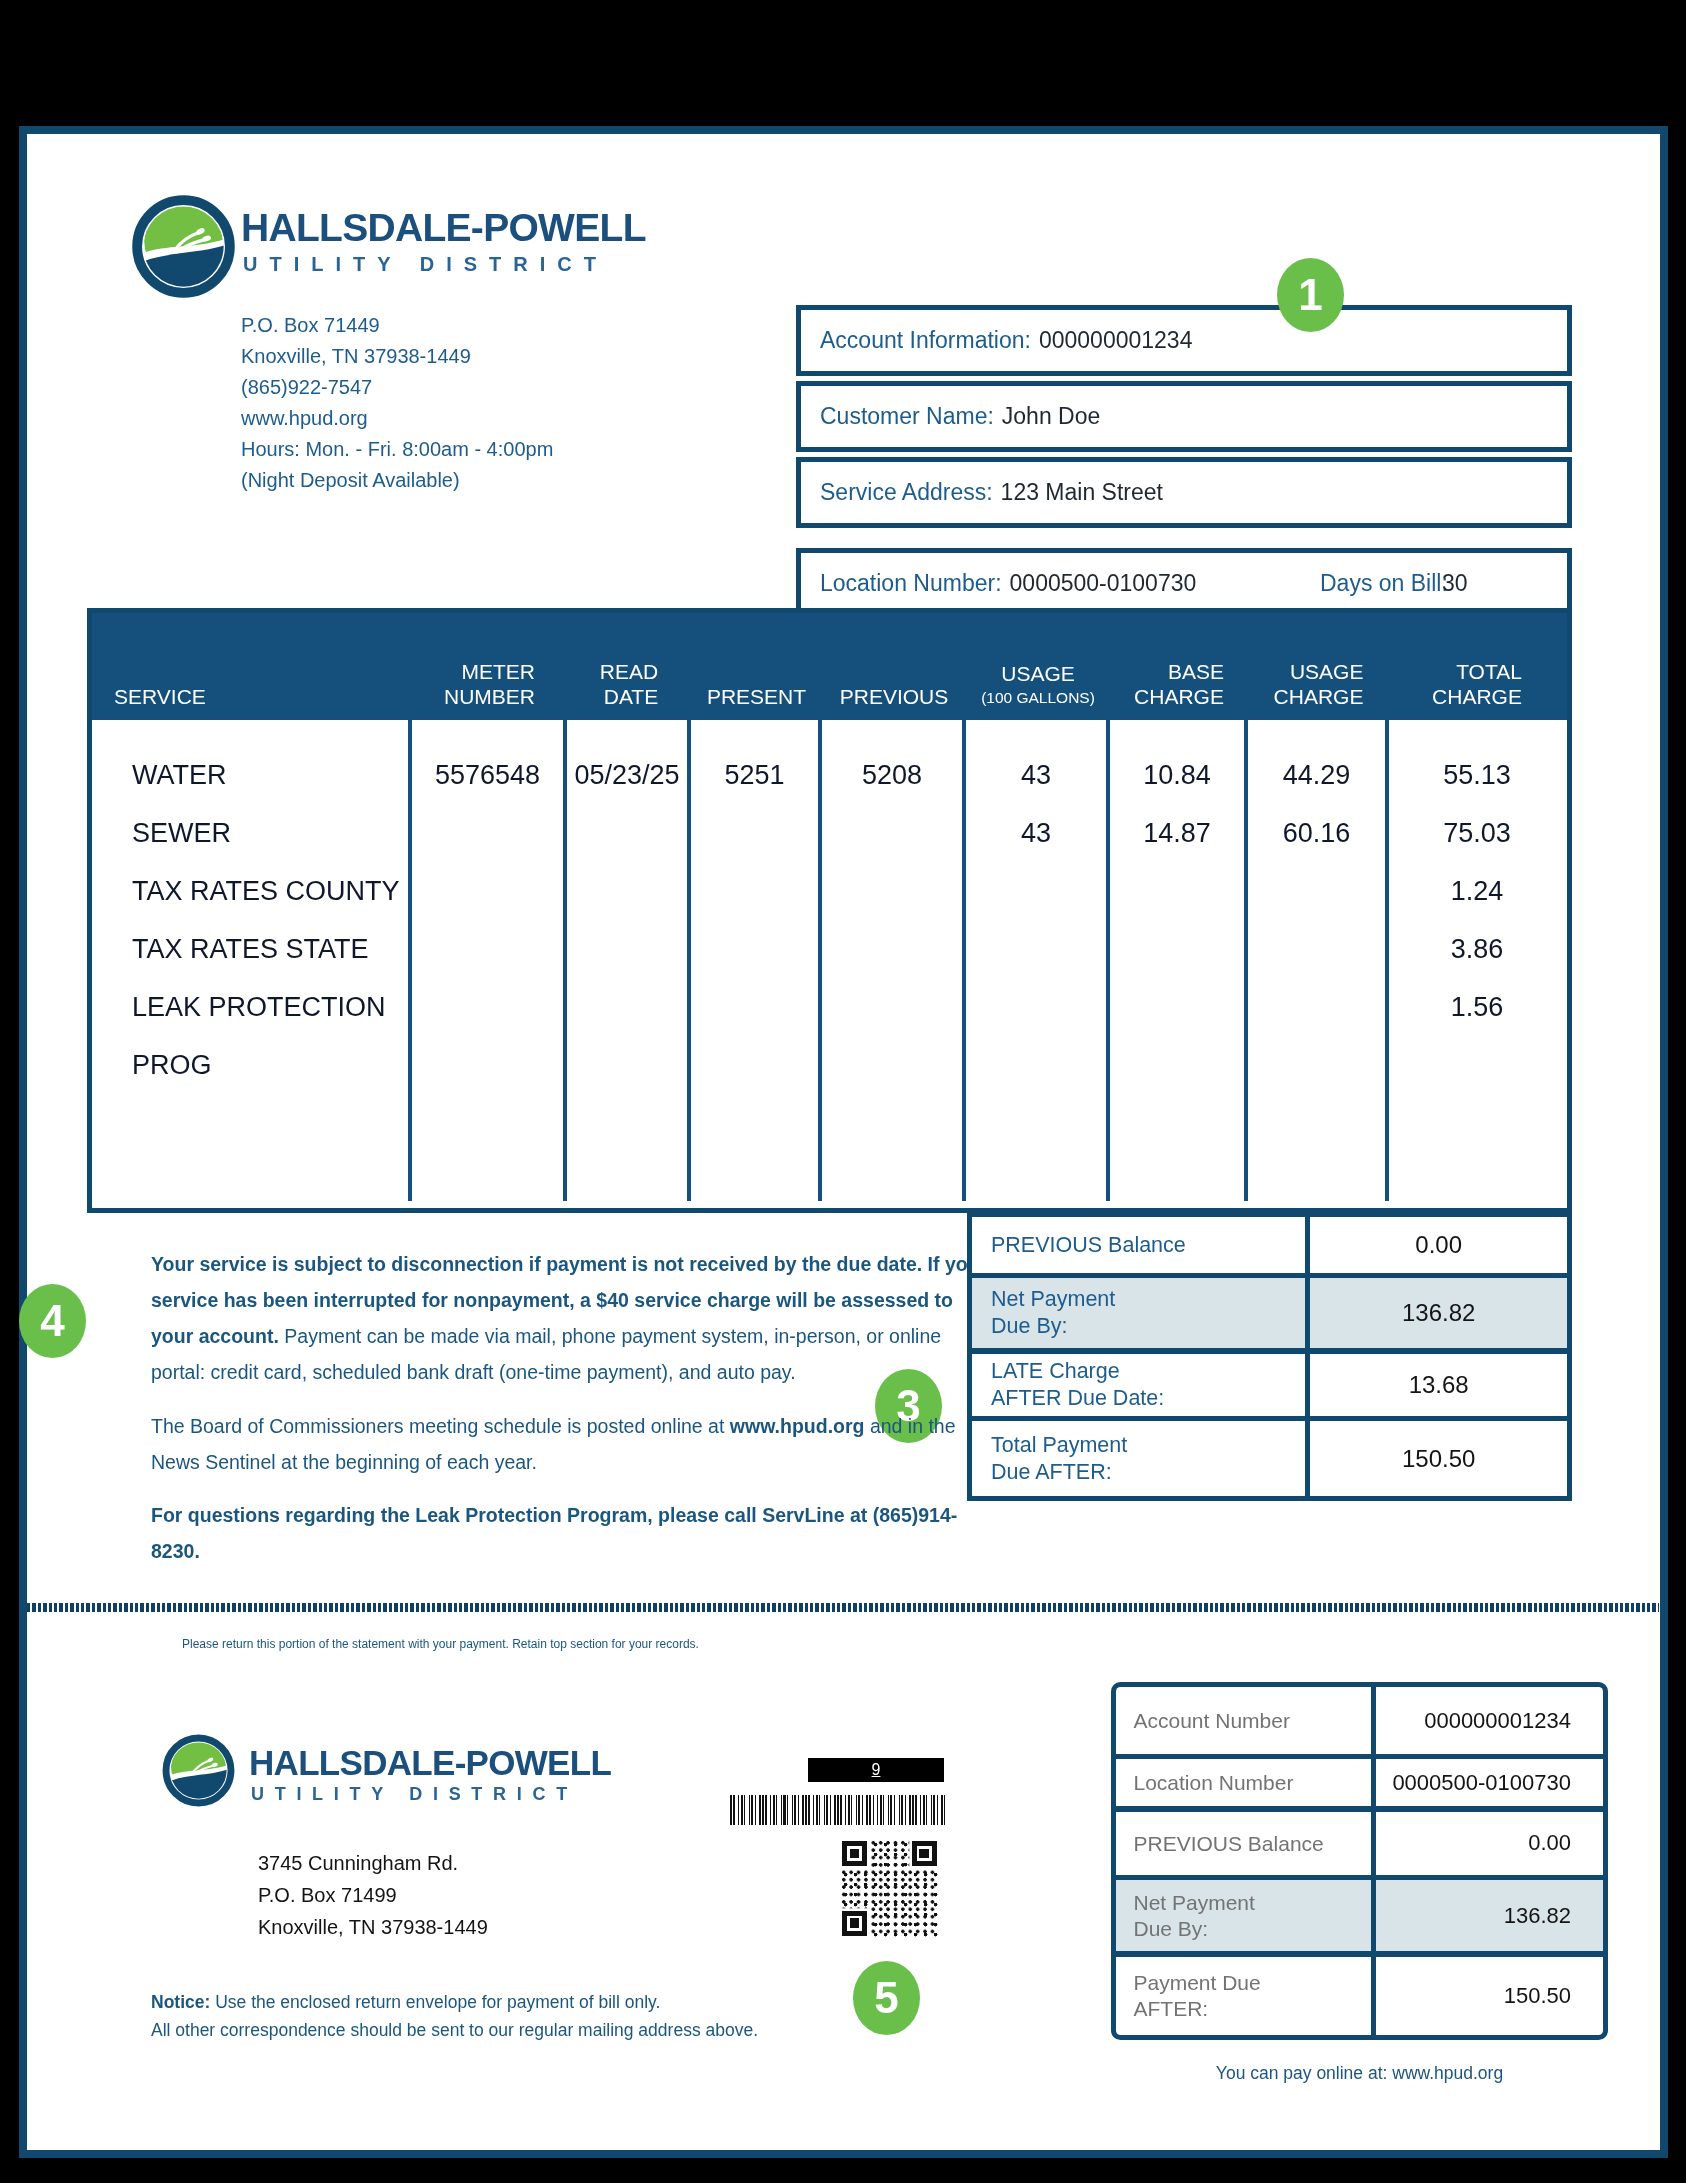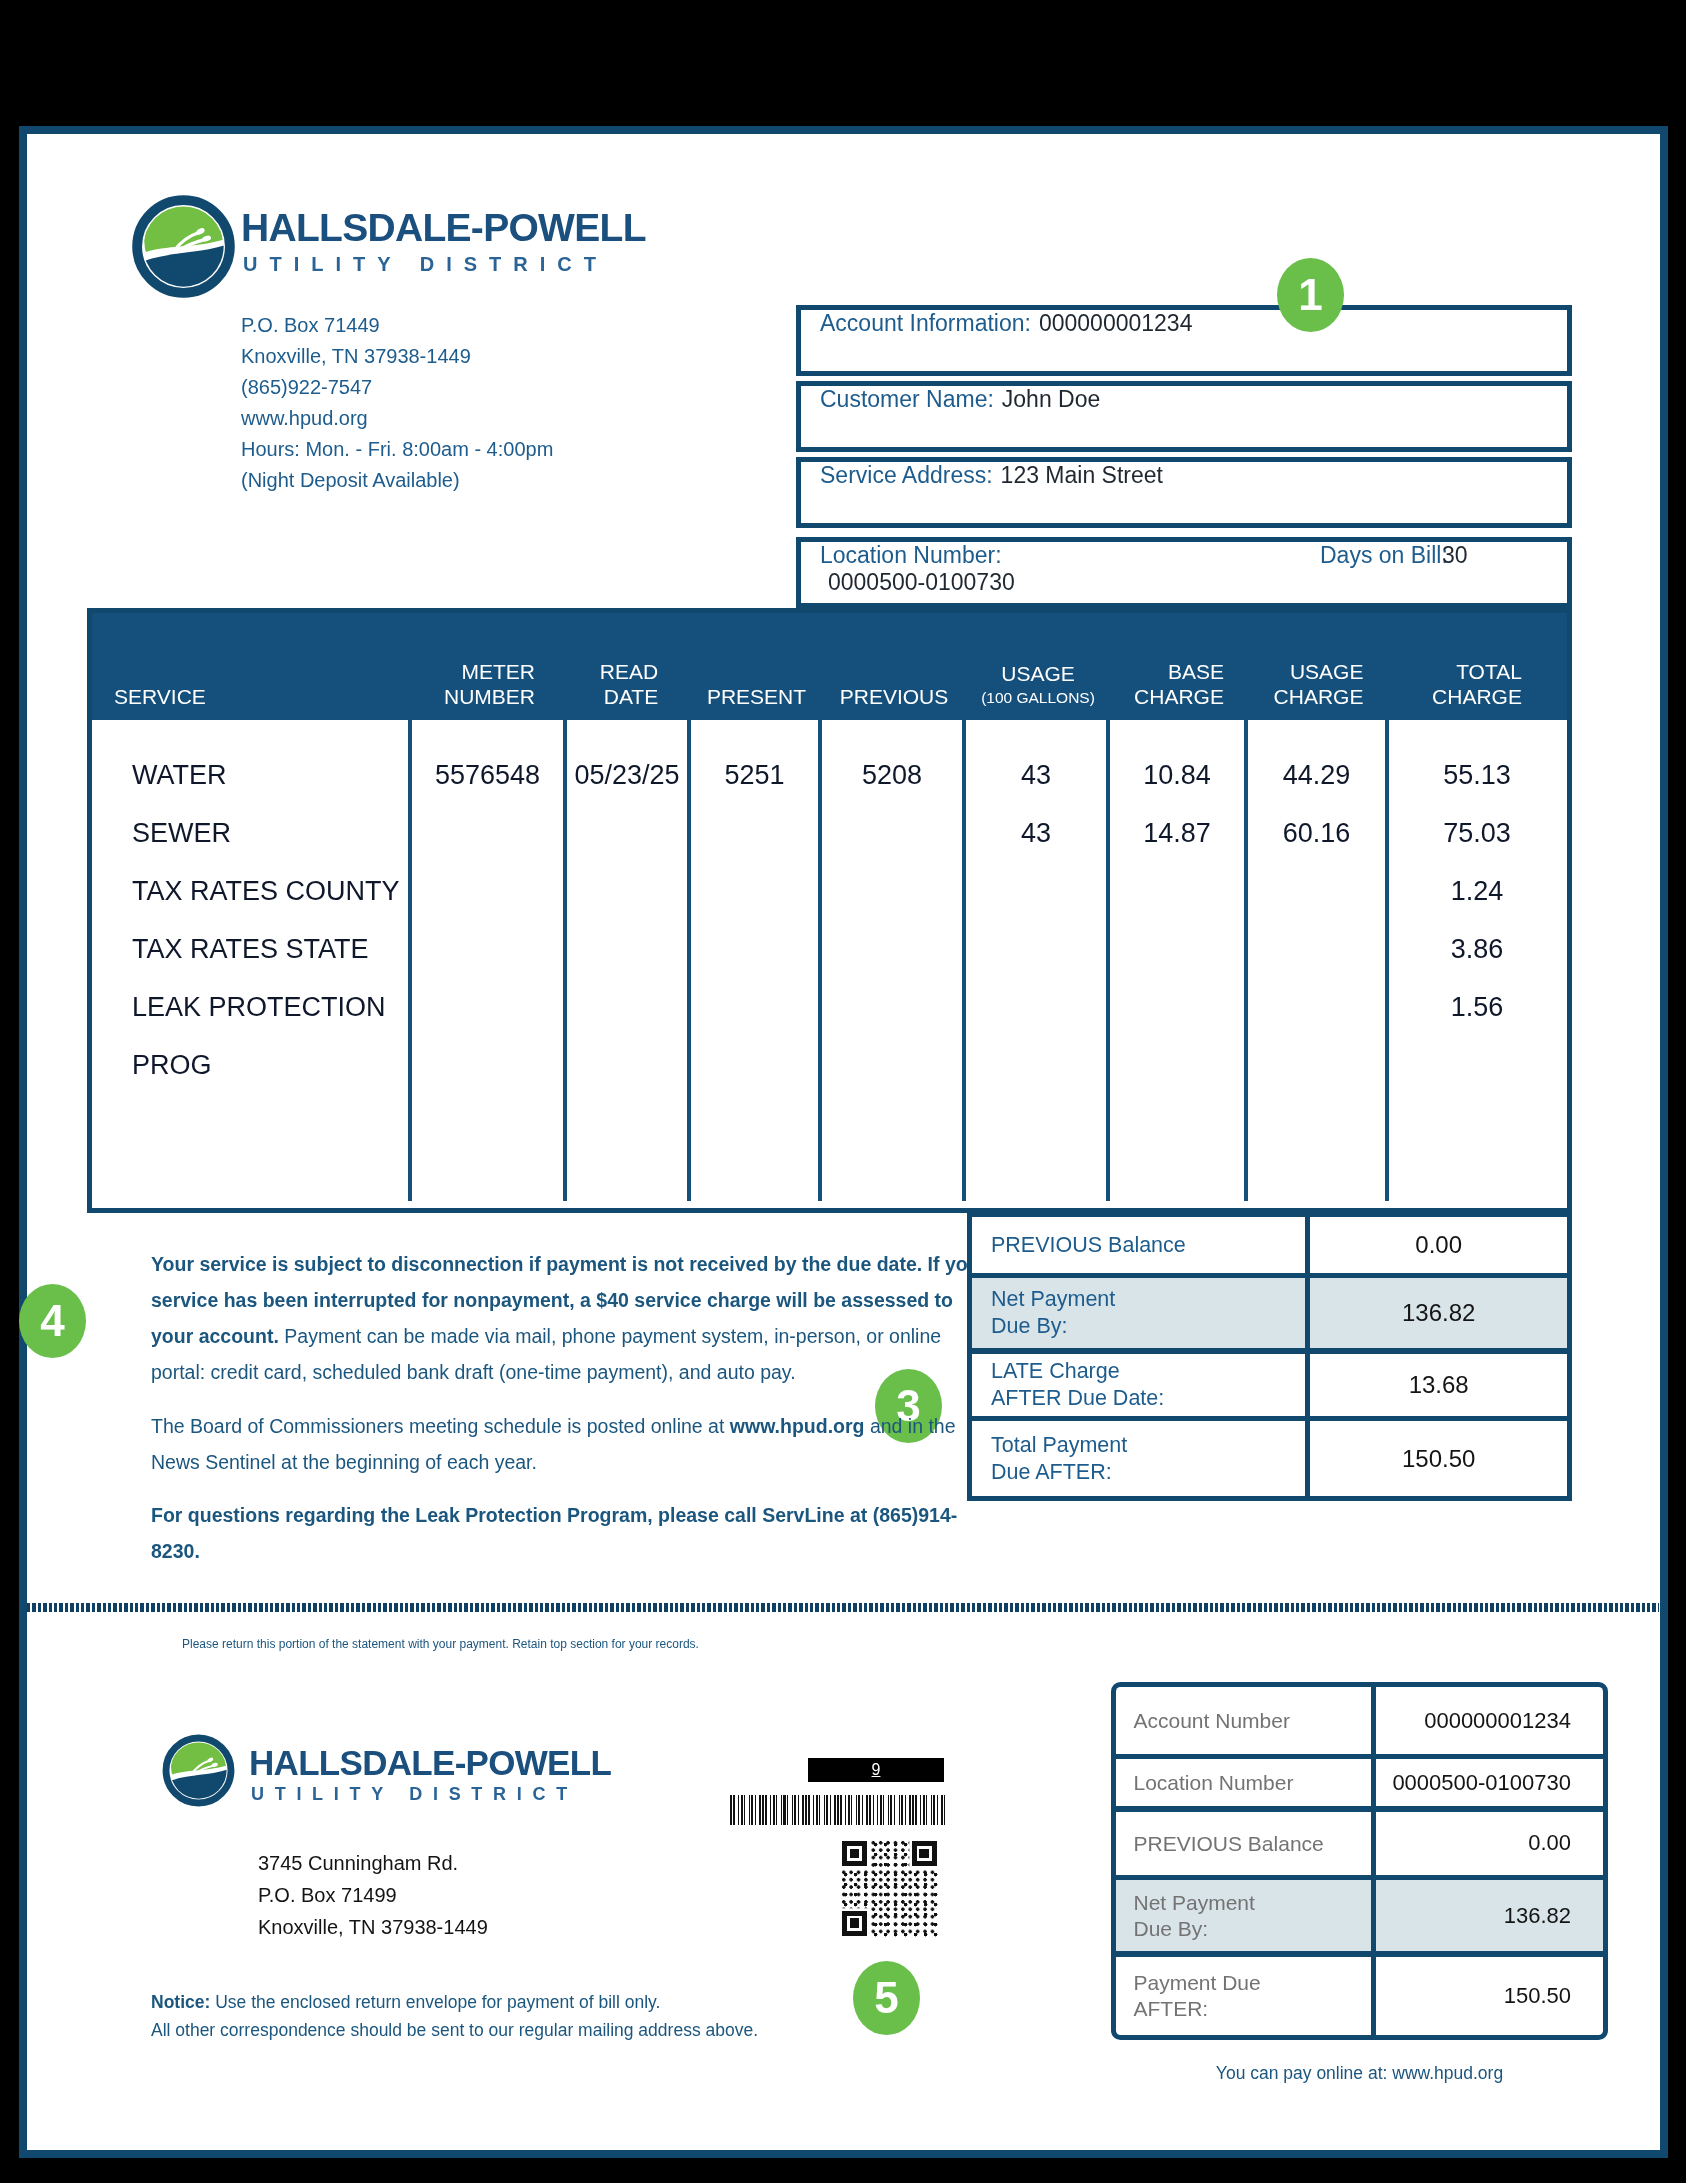--- a/index.html
+++ b/index.html
@@ -9,21 +9,21 @@
         background:#fff;border:8.7px solid #11496e;box-sizing:border-box;}
   .abs{position:absolute;}
   
   .logo-mark{position:absolute;}
   .wordmark-main{font-weight:800;color:#1b4f7d;letter-spacing:-0.7px;line-height:1;}
   .wordmark-sub{font-weight:700;color:#2a6496;line-height:1;}
   
   .contact{color:#1d5c8d;font-size:20px;line-height:31px;}
   
   .acct-row{position:absolute;left:769px;width:776px;height:71px;background:#fff;
-            border:5.4px solid #11496e;box-sizing:border-box;display:flex;align-items:flex-start;
+            border:5.4px solid #11496e;box-sizing:border-box;display:flex;align-items:center;
             padding-left:19px;font-size:23px;}
   .lbl{color:#1d5c8d;}
   .val{color:#1f2730;margin-left:8px;}
   
   .callout{position:absolute;width:67px;height:74px;border-radius:50%;background:#6abf4b;
            color:#fff;display:flex;align-items:center;justify-content:center;
            font-size:44px;font-weight:700;}
   
   .svc-table{position:absolute;left:60px;top:474px;width:1485px;height:605px;
              border:5.4px solid #11496e;box-sizing:border-box;background:#fff;}
@@ -125,21 +125,21 @@
     <span class="val">000000001234</span>
   </div>
   <div class="acct-row" style="top:247px;">
     <span class="lbl">Customer Name:</span>
     <span class="val">John Doe</span>
   </div>
   <div class="acct-row" style="top:323px;">
     <span class="lbl">Service Address:</span>
     <span class="val">123 Main Street</span>
   </div>
-  <div class="acct-row" style="top:403px;flex-direction:column;">
+  <div class="acct-row" style="top:414px;">
     <span class="lbl">Location Number:</span>
     <span class="val">0000500-0100730</span>
     <span class="lbl" style="position:absolute;left:519px;">Days on Bill:</span>
     <span class="val" style="position:absolute;left:633px;">30</span>
   </div>
 
   <div class="callout" style="left:1250px;top:124px;">1</div>
   <div class="callout" style="left:269px;top:617px;">2</div>
   <div class="callout" style="left:848px;top:1235px;">3</div>
   <div class="callout" style="left:-8px;top:1150px;">4</div>

